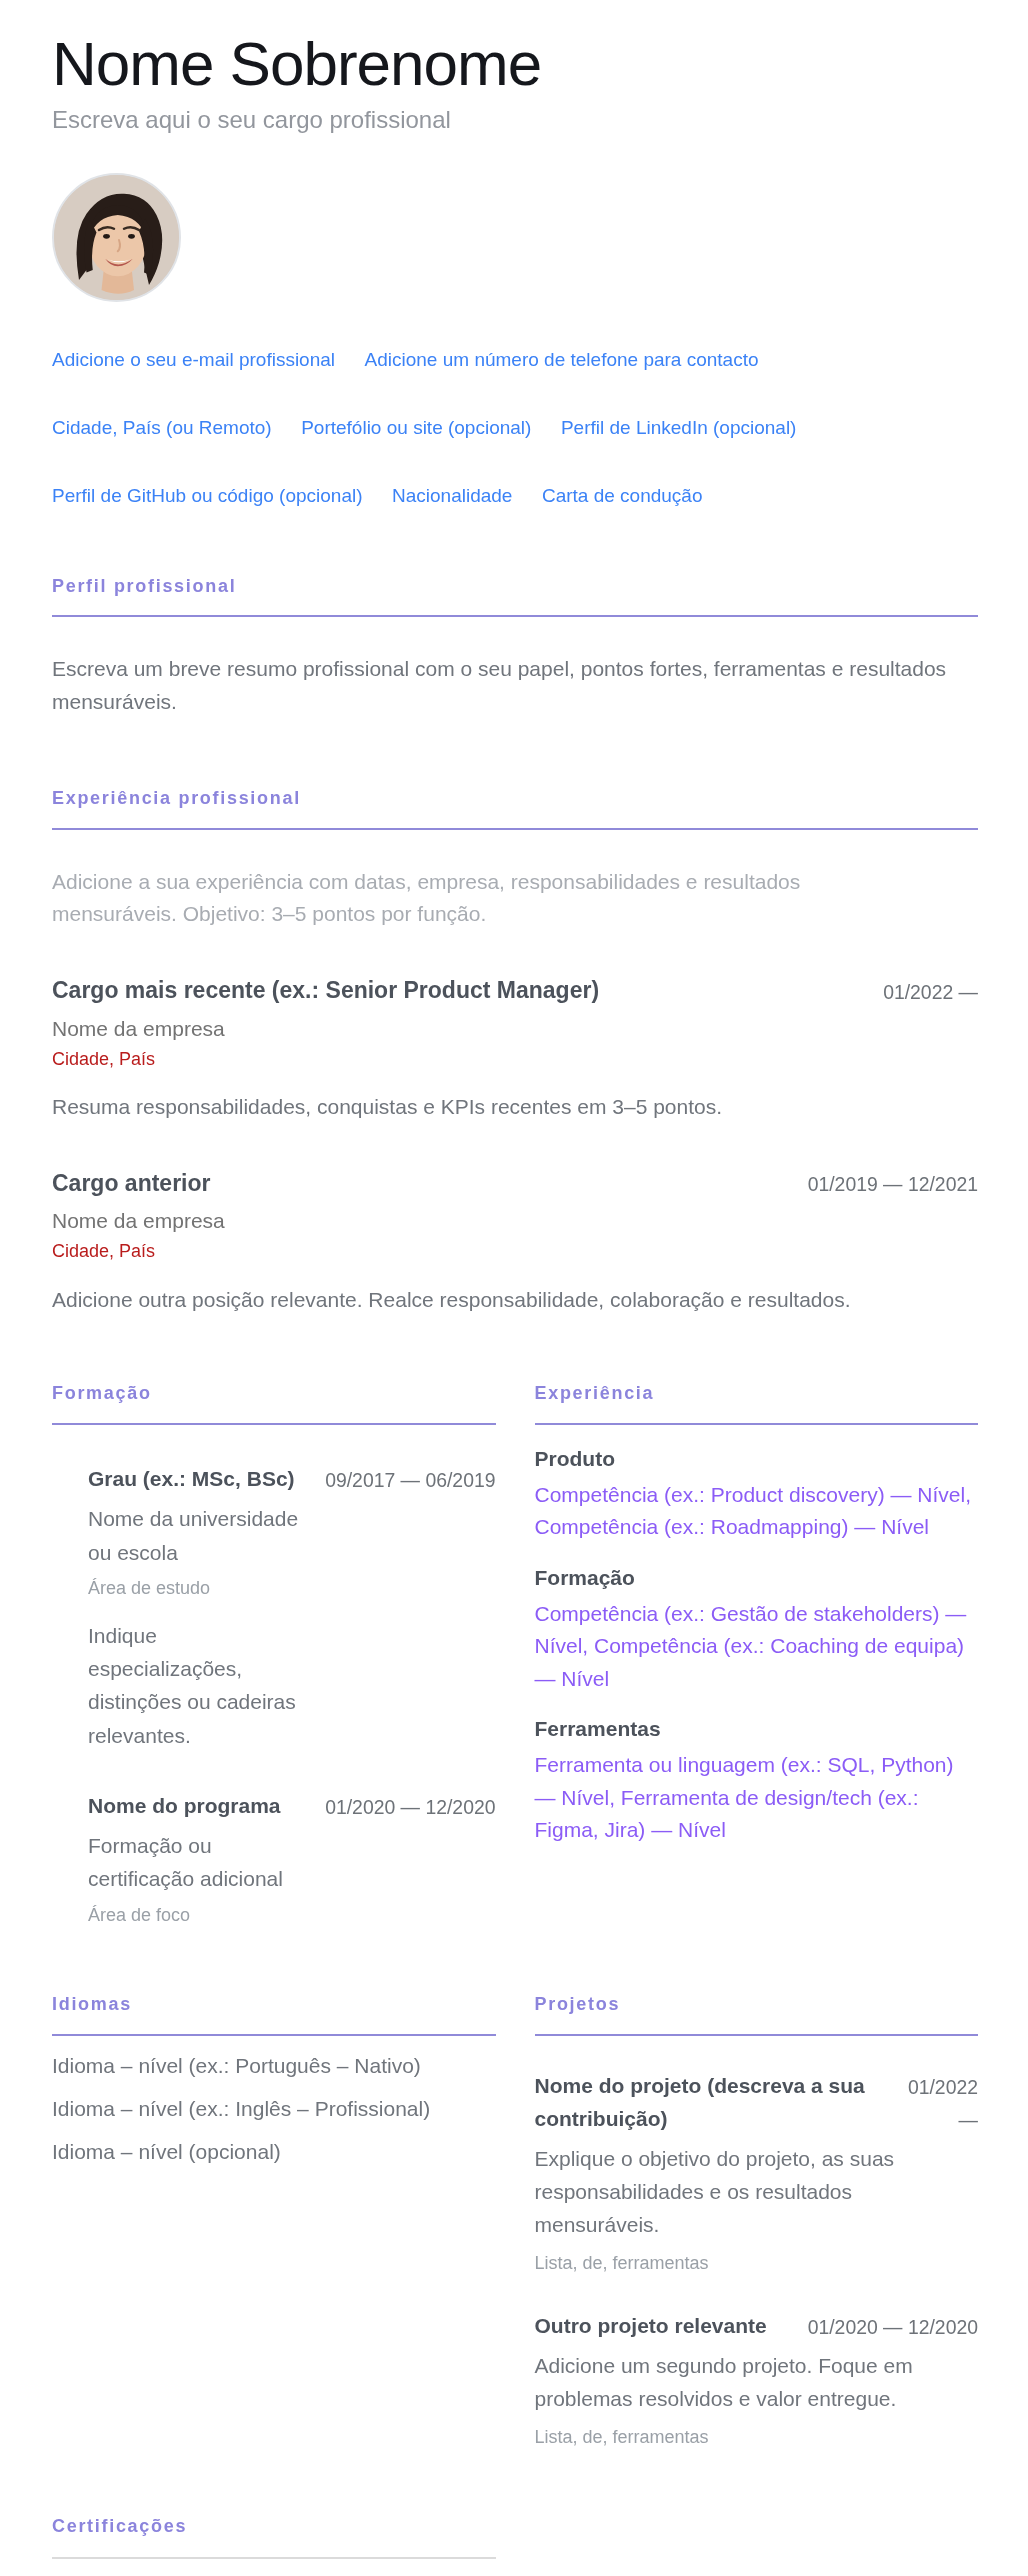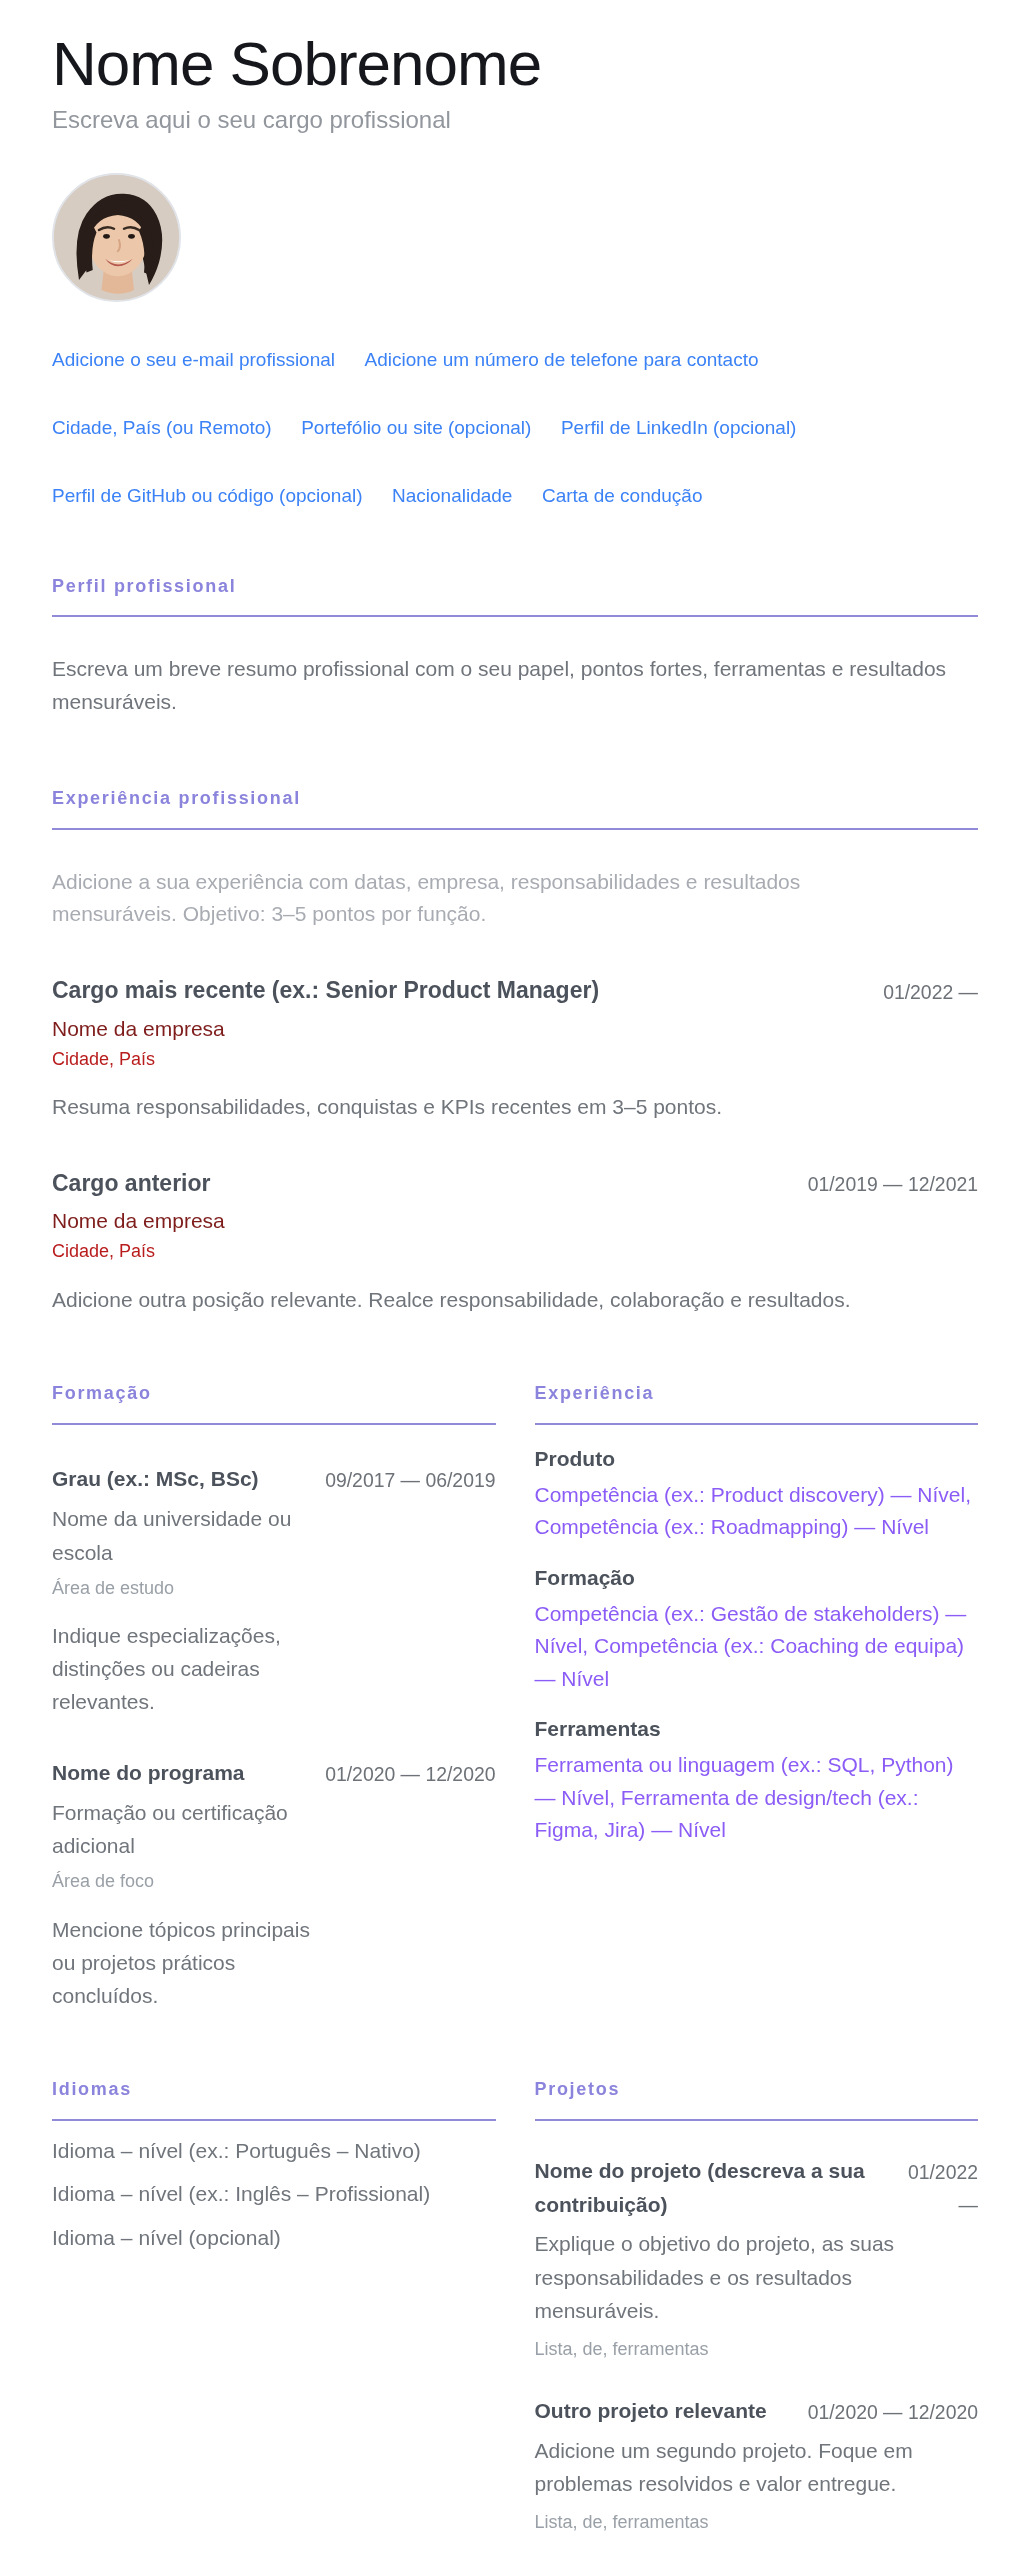--- a/index.html
+++ b/index.html
@@ -99,36 +99,36 @@
   }
   .xp-date {
     font-size:19.4px;
     color:#6d7278;
     margin-left:19px;
     margin-top:2.7px;
     text-align:right;
     white-space:nowrap;
     line-height:1.45;
   }
-  .xp-company { margin-top:10.7px; font-size:21px; color:#7f1d1d; }
+  .xp-company { margin-top:10.7px; font-size:21px; color:#737373; }
   .xp-location { margin-top:8px; font-size:18px; color:#b91c1c; }
   .xp-summary { margin-top:21.4px; font-size:21px; line-height:1.55; color:#70757c; }
 
   
   .grid2 {
     display:grid;
     grid-template-columns:1fr 1fr;
     column-gap:39px;
     margin-top:67px;
     align-items:start;
   }
 
   
   .edu-entry { display:flex; justify-content:space-between; margin-top:38px; }
-  .edu-main { flex:1 1 0; min-width:0; }
+  .edu-main { flex:1 1 0; min-width:0;margin-left:36px; }
   .edu-degree { font-size:21px; font-weight:600; color:#4c525b; line-height:1.5; }
   .edu-school { margin-top:8px; font-size:21px; color:#70757c; line-height:1.58; }
   .edu-field  { margin-top:8px; font-size:18px; color:#9aa0a7; line-height:1.3; }
   .edu-notes  { margin-top:19px; font-size:21px; color:#70757c; line-height:1.58; }
   .col-date {
     font-size:19.4px;
     color:#6d7278;
     margin-left:14.7px;
     margin-top:3.3px;
     text-align:right;
@@ -271,21 +271,20 @@
           <div class="edu-notes">Indique especializações, distinções ou cadeiras relevantes.</div>
         </div>
         <div class="col-date">09/2017 — 06/2019</div>
       </div>
 
       <div class="edu-entry">
         <div class="edu-main">
           <div class="edu-degree">Nome do programa</div>
           <div class="edu-school">Formação ou certificação adicional</div>
           <div class="edu-field">Área de foco</div>
-          <div class="edu-notes">Mencione tópicos principais ou projetos práticos concluídos.</div>
         </div>
         <div class="col-date">01/2020 — 12/2020</div>
       </div>
     </div>
 
     <div>
       <div class="section-title">Experiência</div>
       <div class="rule"></div>
 
       <div class="skill-group">

